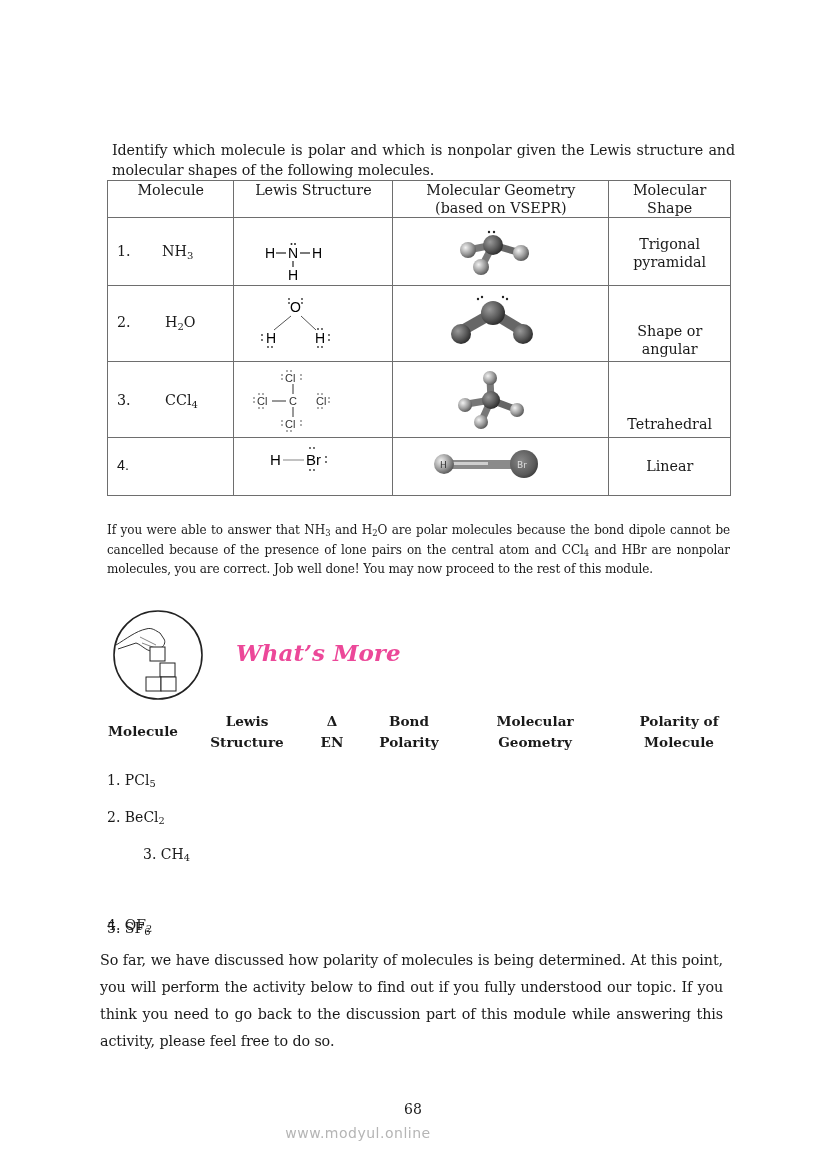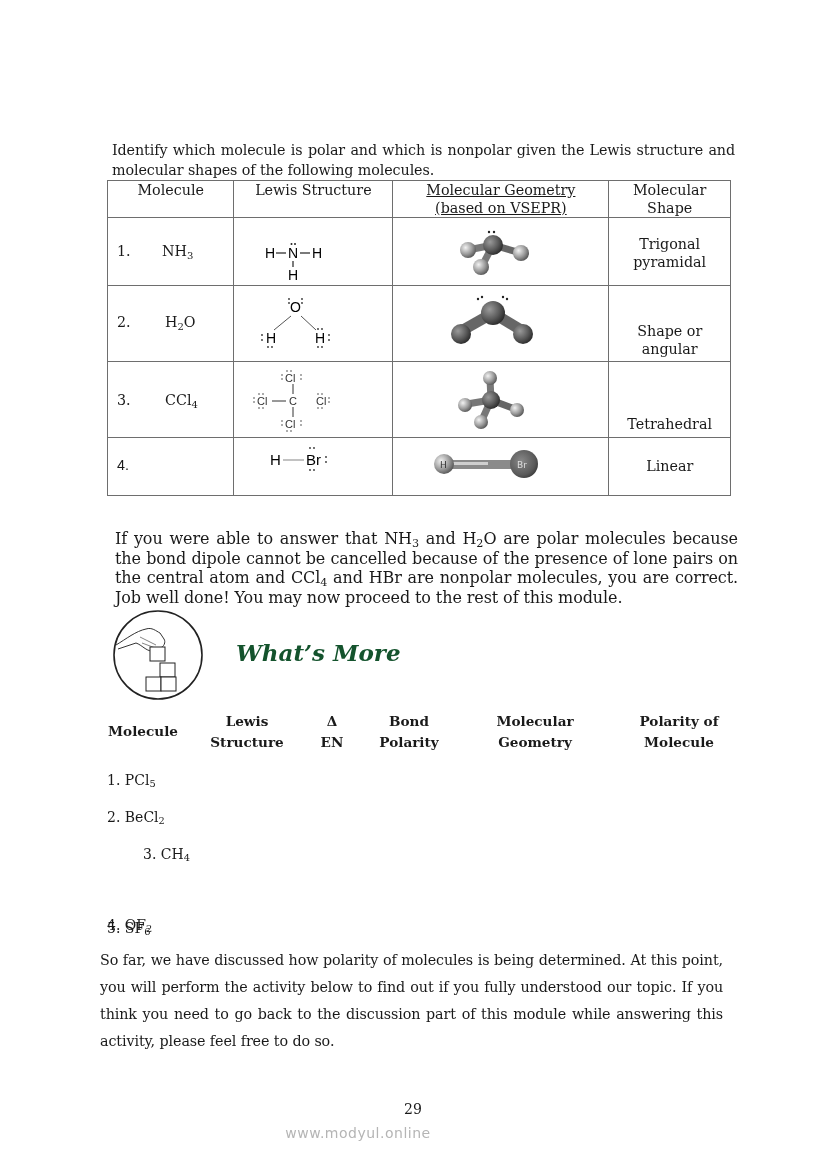--- a/index.html
+++ b/index.html
@@ -19,21 +19,21 @@
     table.mol {
       position: absolute; left: 107px; top: 180px;
       border-collapse: collapse; width: 624px;
       font-size: 14.3px;
     }
     table.mol td, table.mol th {
       border: 1px solid #6e6e6e; padding: 0; font-weight: normal;
       vertical-align: top;
     }
     table.mol th { text-align: center; line-height: 17.5px; padding-top: 1px; }
-    .c1 { width: 126px; } .c2 { width: 158px; } .c3 { width: 215px; text-decoration: underline; } .c4 { width: 121px; }
+    .c1 { width: 126px; } .c2 { width: 158px; } .c3 { width: 215px; } .c4 { width: 121px; }
     .hrow { height: 36px; }
     .r1 { height: 67px; } .r2 { height: 75px; } .r3 { height: 75px; } .r4 { height: 57px; }
 
     .cellwrap { position: relative; width: 100%; height: 100%; }
     .mol-num { position: absolute; left: 9px; font-size: 14.3px; }
     .mol-formula { position: absolute; left: 54px; font-size: 14.3px; }
     .r1 .mol-num, .r1 .mol-formula { top: 25px; }
     .r2 .mol-num { top: 28px; } .r2 .mol-formula { top: 28px; left: 57px; }
     .r3 .mol-num, .r3 .mol-formula { top: 30px; }
     .r3 .mol-formula { left: 57px; }
@@ -43,29 +43,29 @@
     .shape-text { text-align: center; line-height: 18px; font-size: 14.3px; }
     .r1 .shape-text { padding-top: 17px; }
     .r2 .shape-text { padding-top: 36px; }
     .r3 .shape-text { padding-top: 53px; }
     .r4 .shape-text { padding-top: 19px; }
 
     svg { display: block; }
 
     .conclusion {
       position: absolute; left: 100px; top: 514px; width: 623px;
-      font-size: 16px; line-height: 19.6px; text-align: justify; margin: 15px;
+      font-size: 12px; line-height: 19.6px; text-align: justify; margin: 7px;
       letter-spacing: -0.1px;
     }
 
     .icon-circle { position: absolute; left: 112px; top: 609px; }
     .section-title {
       position: absolute; left: 236px; top: 639px;
       font-family: "DejaVu Serif", "Liberation Serif", serif;
-      font-weight: bold; font-style: italic; font-size: 23px; color: #14532d;
+      font-weight: bold; font-style: italic; font-size: 23px; color: #ec4899;
     }
 
     .ws-head {
       position: absolute; top: 711px; font-weight: bold; font-size: 13.6px;
       text-align: center; line-height: 21px; color: #1a1a1a;
     }
     .ws-item { position: absolute; left: 107px; font-size: 14px; }
 
     .closing {
       position: absolute; left: 100px; top: 947px; width: 623px;
@@ -336,14 +336,14 @@
 <div class="ws-head" style="left:630px; width:98px;"><span>Polarity of</span><br><span>Molecule</span></div>
 
 <div class="ws-item" style="top:772px;"><span>1. PCl</span><sub>5</sub></div>
 <div class="ws-item" style="top:809px;"><span>2. BeCl</span><sub>2</sub></div>
 <div class="ws-item" style="top:846px;margin-left:36px;"><span>3. CH</span><sub>4</sub></div>
 <div class="ws-item" style="top:883px;margin-top:34px;"><span>4. OF</span><sub>2</sub></div>
 <div class="ws-item" style="top:920px;"><span>5. SF</span><sub>6</sub></div>
 
 <p class="closing">So far, we have discussed how polarity of molecules is being determined. At this point, you will perform the activity below to find out if you fully understood our topic. If you think you need to go back to the discussion part of this module while answering this activity, please feel free to do so.</p>
 
-<div class="page-num">29</div>
+<div class="page-num">68</div>
 <div class="watermark">www.modyul.online</div>
 
 </body></html>

